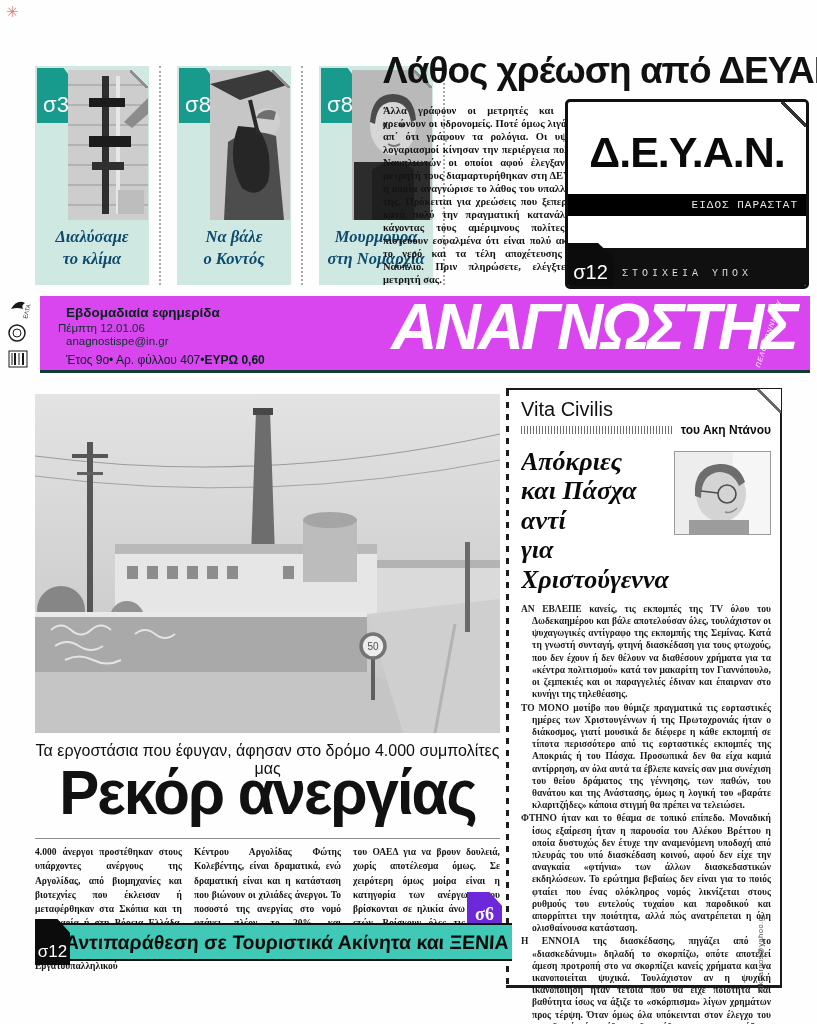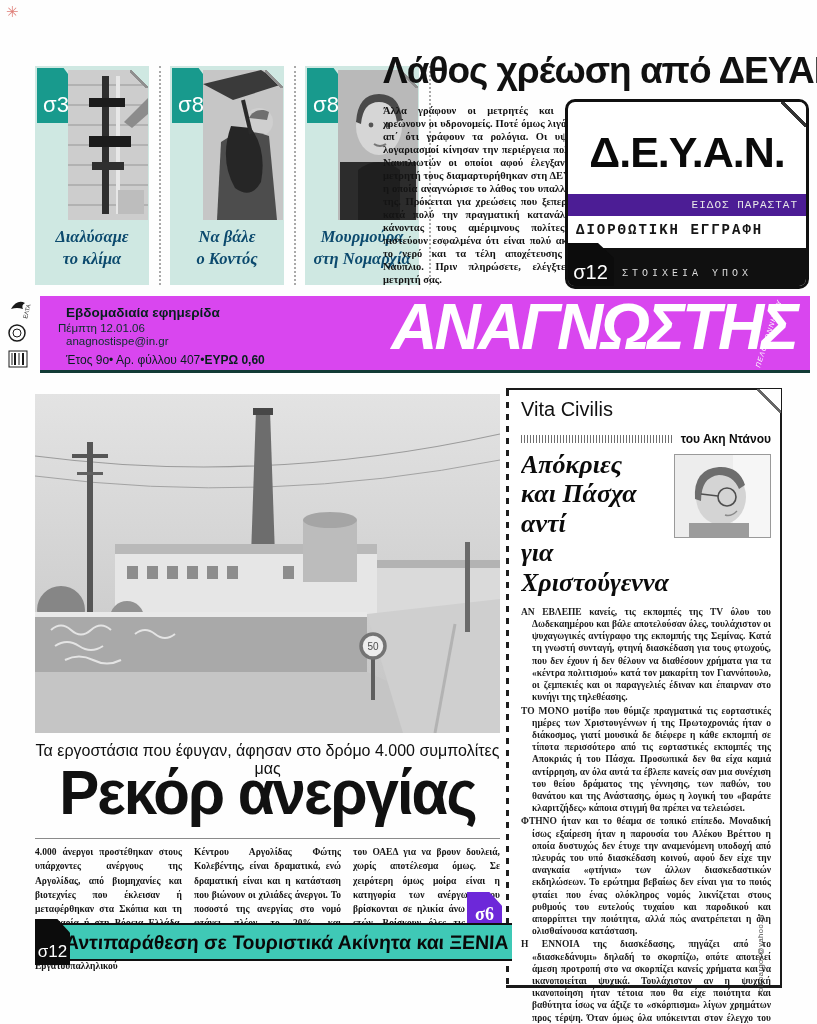--- a/index.html
+++ b/index.html
@@ -4,46 +4,46 @@
 <style>
   html,body{margin:0;padding:0;background:#e9e9e9;}
   .page{position:relative;width:817px;height:1024px;background:#fefefe;overflow:hidden;
         font-family:"Liberation Sans",sans-serif;color:#111;}
 
   
   .cmark{position:absolute;left:6px;top:3px;font-size:15px;color:#d4544c;opacity:.75;}
 
   
   .teasers{position:absolute;left:35px;top:66px;display:flex;}
-  .teaser{position:relative;width:114px;height:219px;background:#cfe8e2;margin-right:21px;}
+  .teaser{position:relative;width:114px;height:219px;background:#cfe8e2;margin-right:28px;}
   .teaser::after{content:"";position:absolute;right:-12px;top:0;height:100%;border-right:2px dotted #a9a9a9;}
   .ttab{position:absolute;left:2px;top:2px;width:38px;height:55px;background:#189a8d;color:#fff;
         font-size:22px;font-weight:400;display:flex;align-items:flex-end;justify-content:center;
         padding-bottom:5px;box-sizing:border-box;clip-path:polygon(0 0,70% 0,100% 28%,100% 100%,0 100%);}
   .tphoto{position:absolute;left:33px;top:4px;width:80px;height:150px;background:#c9c9c9;overflow:hidden;}
   .tphoto svg{display:block;width:100%;height:100%;}
   .tphoto .fold{position:absolute;top:0;right:0;width:18px;height:18px;
         background:linear-gradient(225deg,#cfe8e2 0 46%,#8f8f8f 46% 56%,rgba(0,0,0,0) 56%);}
   .tcap{position:absolute;left:0;right:0;top:160px;text-align:center;
         font:italic 700 16.5px/1.32 "Liberation Serif",serif;color:#0c4a6e;}
 
   
   .tophl{position:absolute;left:383px;top:52px;width:430px;font-size:37px;font-weight:900;
          letter-spacing:-1px;line-height:1;white-space:nowrap;}
   .topbody{position:absolute;left:383px;top:104px;width:204px;
          font:700 10.5px/1.24 "Liberation Serif",serif;text-align:justify;color:#141414;}
 
   
   .receipt{position:absolute;left:565px;top:99px;width:244px;height:190px;background:#fff;
-           border:3px solid #101010;border-radius:10px;overflow:hidden;box-sizing:border-box;}
+           border:3px solid #101010;border-radius:5px;overflow:hidden;box-sizing:border-box;}
   .receipt .fold{position:absolute;top:-1px;right:-1px;width:26px;height:26px;
            background:linear-gradient(225deg,#fefefe 0 45%,#333 45% 55%,rgba(0,0,0,0) 55%);}
   .rtitle{margin-top:26px;text-align:center;font-size:43px;font-weight:900;letter-spacing:-1px;
           white-space:nowrap;color:#0a0a0a;}
-  .rband1{position:absolute;left:0;right:0;top:92px;height:22px;background:#4c1d95;color:#e8e8e8;
+  .rband1{position:absolute;left:0;right:0;top:92px;height:22px;background:#000000;color:#e8e8e8;
           font-family:"Liberation Mono",monospace;font-size:11px;line-height:22px;text-align:right;
           padding-right:8px;letter-spacing:1px;}
   .rline{position:absolute;left:0;right:0;top:120px;font-family:"Liberation Mono",monospace;
           font-size:14px;font-weight:700;letter-spacing:2px;color:#161616;padding-left:8px;}
   .rband2{position:absolute;left:0;right:0;top:146px;bottom:0;background:#101010;color:#dcdcdc;
           font-family:"Liberation Mono",monospace;font-size:10px;letter-spacing:4px;
           display:flex;align-items:flex-end;justify-content:center;padding-bottom:7px;box-sizing:border-box;}
   .rtab{position:absolute;left:-1px;bottom:-1px;width:47px;height:44px;background:#0c0c0c;color:#fff;
           font-size:20px;display:flex;align-items:flex-end;justify-content:center;padding-bottom:3px;
           box-sizing:border-box;clip-path:polygon(0 0,66% 0,100% 34%,100% 100%,0 100%);}
@@ -88,24 +88,24 @@
 
   
   .vita{position:absolute;left:506px;top:388px;width:276px;height:600px;background:#fff;
         border-top:2px solid #1a1a1a;border-right:2px solid #1a1a1a;border-bottom:3px solid #1a1a1a;
         box-sizing:border-box;padding:8px 9px 0 15px;}
   .vita::before{content:"";position:absolute;left:0;top:0;bottom:0;width:3px;
         background:repeating-linear-gradient(180deg,#1d1d1d 0 6px,rgba(0,0,0,0) 6px 12px);}
   .vita .fold{position:absolute;top:-1px;right:-1px;width:24px;height:24px;
         background:linear-gradient(225deg,#fefefe 0 44%,#666 44% 54%,rgba(0,0,0,0) 54%);}
   .vtitle{font-size:20px;font-weight:400;letter-spacing:0;}
-  .vrulerow{display:flex;align-items:center;gap:7px;margin-top:11px;}
+  .vrulerow{display:flex;align-items:center;gap:7px;margin-top:2px;}
   .vrule{flex:1;height:8px;background:repeating-linear-gradient(90deg,#6e6e6e 0 1px,rgba(0,0,0,0) 1px 3px);}
   .vby{font-size:12px;font-weight:700;color:#0d0d0d;white-space:nowrap;}
-  .vmain{margin-top:4px;overflow:hidden;}
+  .vmain{margin-top:10px;overflow:hidden;}
   .vphoto{float:right;width:95px;height:82px;margin:4px 0 4px 8px;border:1px solid #9a9a9a;
         background:#e9e9e9;overflow:hidden;}
   .vphoto svg{display:block;width:100%;height:100%;}
   .vhead{font:italic 700 26px/1.13 "Liberation Serif",serif;color:#0b0b0b;}
   .vbody{margin-top:9px;}
   .vbody p{font:700 9.5px/1.285 "Liberation Serif",serif;text-align:justify;color:#1c1c1c;
         margin:0 0 1px 0;text-indent:-11px;padding-left:11px;}
   .vmail{position:absolute;left:756px;top:876px;height:116px;writing-mode:vertical-rl;
         transform:rotate(180deg);font-size:7.5px;color:#4a4a4a;letter-spacing:.5px;}
   .vmail::before{content:"";display:block;}
@@ -187,21 +187,20 @@
       </div>
     </div>
   </div>
 
   <div class="tophl">Λάθος χρέωση από ΔΕΥΑΝ</div>
   <div class="topbody">Άλλα γράφουν οι μετρητές και άλλα χρεώνουν οι υδρονομείς. Ποτέ όμως λιγότερα απ΄ ότι γράφουν τα ρολόγια. Οι υψηλοί λογαριασμοί κίνησαν την περιέργεια πολλών Ναυπλιωτών οι οποίοι αφού έλεγξαν τον μετρητή τους διαμαρτυρήθηκαν στη ΔΕΥΑΝ, η οποία αναγνώρισε το λάθος του υπαλλήλου της. Πρόκειται για χρεώσεις που ξεπερνούν κατά πολύ την πραγματική κατανάλωση, κάνοντας τους αμέριμνους πολίτες να πιστεύουν εσφαλμένα ότι είναι πολύ ακριβό το νερό και τα τέλη αποχέτευσης στο Ναύπλιο. Πριν πληρώσετε, ελέγξτε το μετρητή σας.</div>
 
   <div class="receipt">
     <div class="rtitle">Δ.Ε.Υ.Α.Ν.</div>
     <div class="rband1">ΕΙΔΟΣ ΠΑΡΑΣΤΑΤ</div>
-    <div class="rline">ΔΙΟΡΘΩΤΙΚΗ ΕΓΓΡΑΦΗ</div>
     <div class="rband2">ΣΤΟΙΧΕΙΑ ΥΠΟΧ</div>
     <div class="rtab">σ12</div>
     <div class="fold"></div>
   </div>
 
   <div class="postcol">
     <svg width="28" height="76" viewBox="0 0 28 76">
       <path d="M6,12 q6,-10 14,-6 q-4,2 -2,6 q-6,-2 -12,0 z" fill="#1a1a1a"></path>
       <text x="22" y="22" font-size="6" fill="#1a1a1a" transform="rotate(-75 22 22)" font-family="Liberation Sans">ΕΛΤΑ</text>
       <circle cx="12" cy="36" r="8" fill="none" stroke="#1a1a1a" stroke-width="1.5"></circle>

